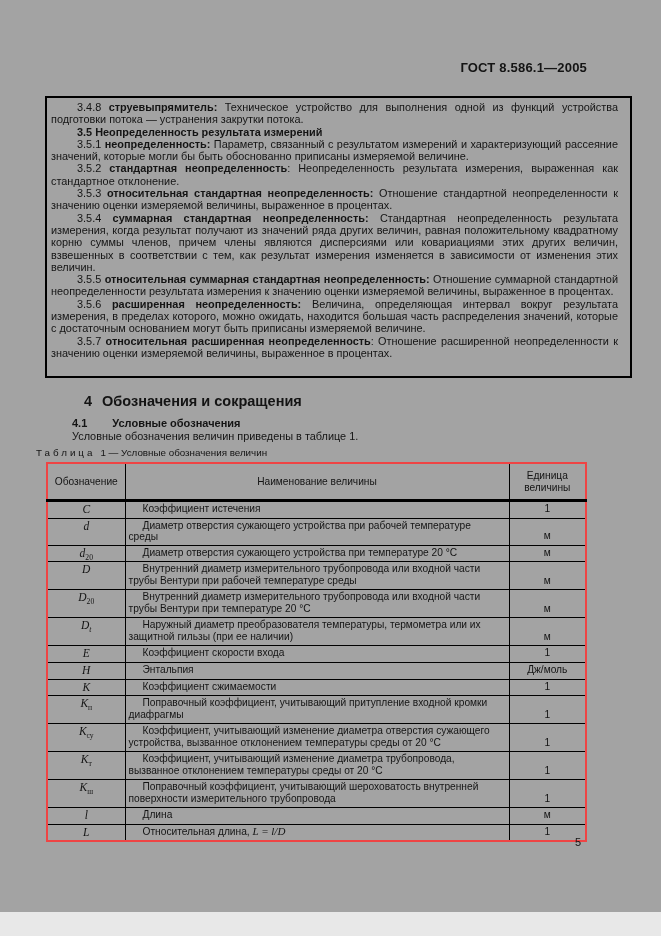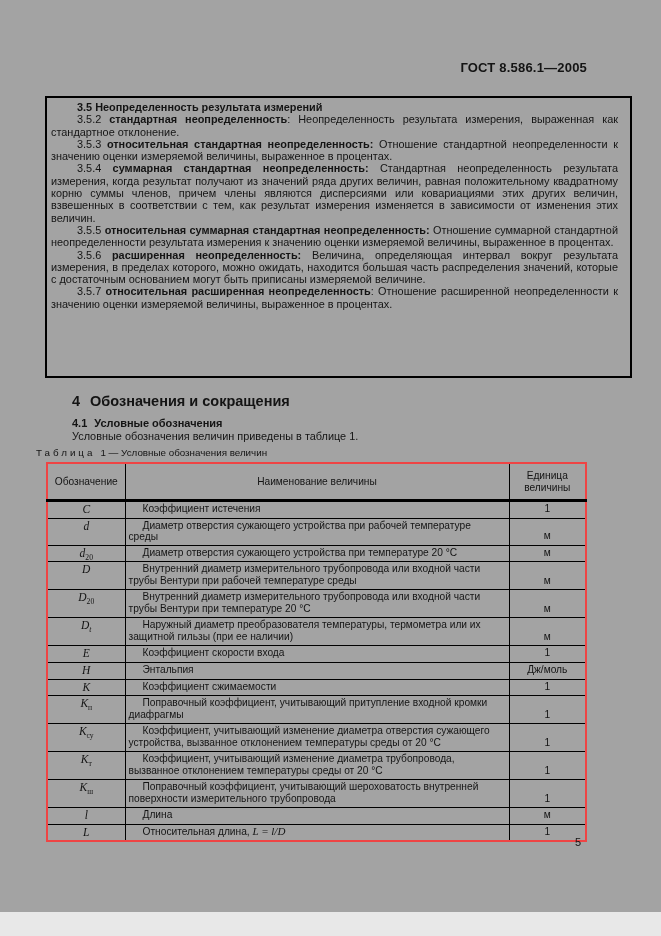--- a/index.html
+++ b/index.html
@@ -8,24 +8,24 @@
 
   .gost-header{position:absolute;top:60px;left:0;width:587px;text-align:right;
         font-weight:bold;font-size:13px;letter-spacing:0.2px;}
 
   .defs-box{position:absolute;left:45px;top:96px;width:587px;height:282px;
         box-sizing:border-box;border:2px solid #000;padding:3px 12px 3px 4px;
         font-size:10.9px;line-height:12.3px;text-align:justify;overflow:hidden;}
   .def{margin:0;text-indent:26px;}
   .def b{font-weight:bold;}
 
-  .h4{position:absolute;left:72px;top:393px;font-size:14.5px;font-weight:bold;}
+  .h4{position:absolute;left:84px;top:393px;font-size:14.5px;font-weight:bold;}
   .h4 .num{margin-right:10px;}
   .h41{position:absolute;left:72px;top:417px;font-size:11px;font-weight:bold;}
-  .h41 .num{margin-right:7px;}
+  .h41 .num{margin-right:25px;}
   .p41{position:absolute;left:72px;top:430px;font-size:10.9px;}
 
   .caption{position:absolute;left:36px;top:447px;font-size:9.8px;}
   .caption .sp{letter-spacing:3px;}
   .caption .rest{margin-left:5px;margin-top:24px;}
 
   table.t1{position:absolute;left:46px;top:462px;width:539px;
         border-collapse:collapse;table-layout:fixed;
         font-size:10.2px;line-height:11.6px;color:#141414;}
   table.t1{border:2px solid #ef4444;}
@@ -45,21 +45,23 @@
   .page-num{position:absolute;left:568px;top:836px;width:20px;text-align:center;font-size:11px;}
 </style>
 </head>
 <body>
 
 <div class="page">
 
   <div class="gost-header">ГОСТ 8.586.1—2005</div>
 
   <div class="defs-box">
+    <p class="def"><span>3.4.8 </span><b>струевыпрямитель:</b><span> Техническое  устройство  для выполнения одной из функций устройства подготовки потока — устранения закрутки потока.</span></p>
     <p class="def"><span></span><b>3.5 Неопределенность результата измерений</b><span></span></p>
+    <p class="def"><span>3.5.1 </span><b>неопределенность:</b><span> Параметр, связанный с результатом измерений и характеризующий рассеяние значений, которые могли бы быть обоснованно приписаны измеряемой величине.</span></p>
     <p class="def"><span>3.5.2 </span><b>стандартная неопределенность</b><span>: Неопределенность результата измерения, выраженная как стандартное отклонение.</span></p>
     <p class="def"><span>3.5.3 </span><b>относительная стандартная неопределенность:</b><span> Отношение стандартной неопределенности к значению оценки измеряемой величины, выраженное в процентах.</span></p>
     <p class="def"><span>3.5.4 </span><b>суммарная стандартная неопределенность:</b><span> Стандартная неопределенность результата измерения, когда результат получают из значений ряда других величин, равная положительному квадратному корню суммы членов, причем члены являются дисперсиями или ковариациями этих других величин, взвешенных в соответствии с тем, как результат измерения изменяется в зависимости от изменения этих величин.</span></p>
     <p class="def"><span>3.5.5 </span><b>относительная суммарная стандартная неопределенность:</b><span> Отношение суммарной стандартной неопределенности результата измерения к значению оценки измеряемой величины, выраженное в процентах.</span></p>
     <p class="def"><span>3.5.6 </span><b>расширенная неопределенность:</b><span> Величина, определяющая интервал вокруг результата измерения, в пределах которого, можно ожидать, находится большая часть распределения значений, которые с достаточным основанием могут быть приписаны измеряемой величине.</span></p>
     <p class="def"><span>3.5.7 </span><b>относительная расширенная неопределенность</b><span>: Отношение расширенной неопределенности к значению оценки измеряемой величины, выраженное в процентах.</span></p>
   </div>
 
   <div class="h4"><span class="num">4</span><span>Обозначения и сокращения</span></div>
   <div class="h41"><span class="num">4.1</span><span>Условные обозначения</span></div>

